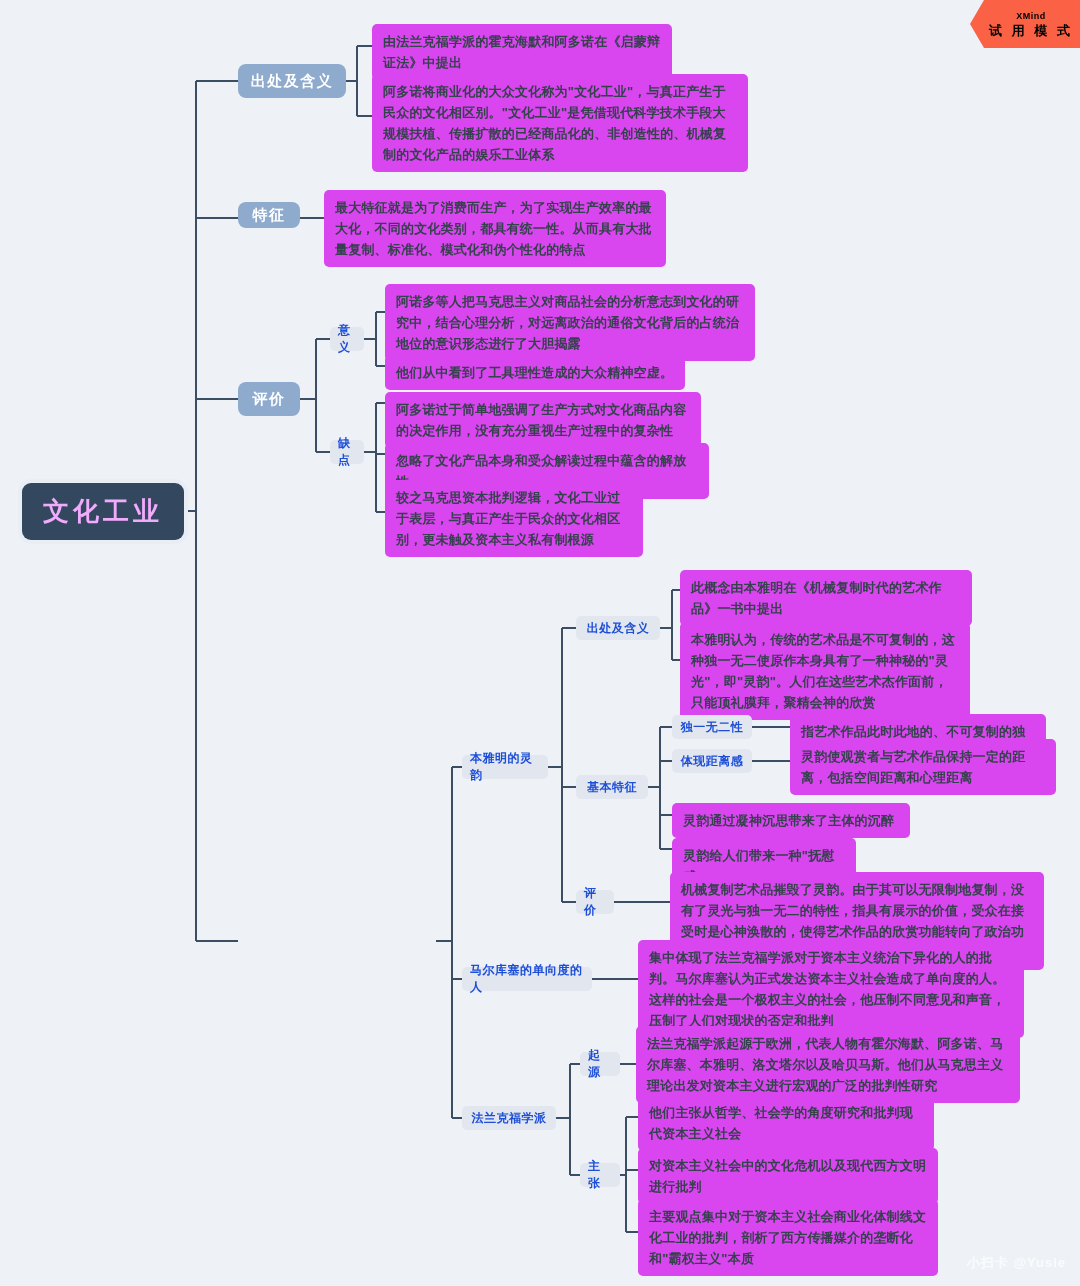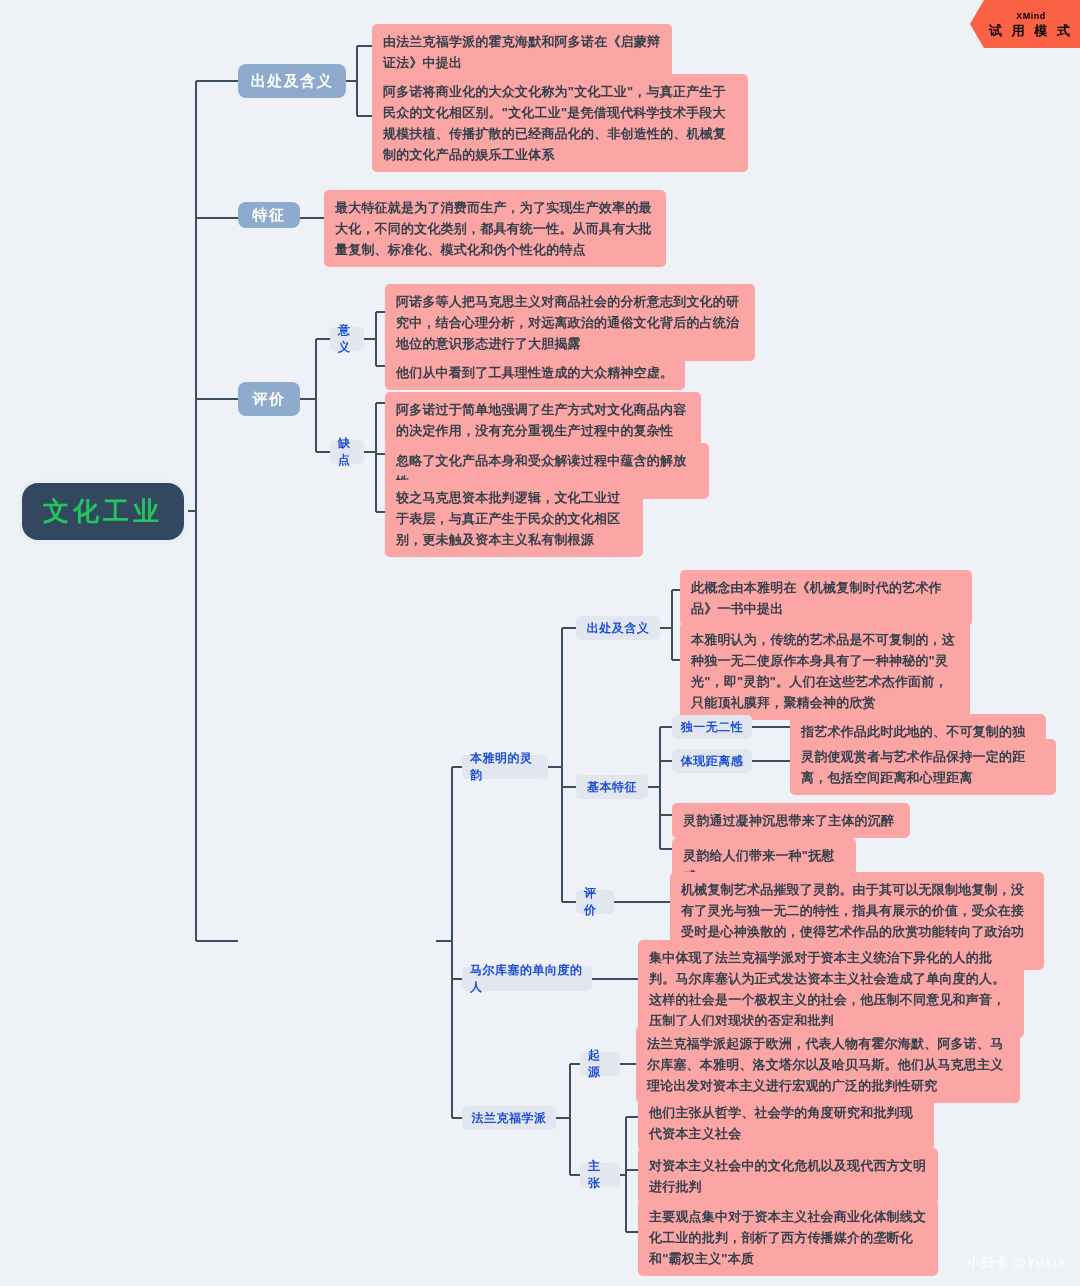--- a/index.html
+++ b/index.html
@@ -9,41 +9,41 @@
     font-family:"Liberation Sans","DejaVu Sans",sans-serif;
     position:relative;overflow:hidden;
   }
   #canvas{position:absolute;left:0;top:0;width:1080px;height:1286px;}
   svg.links{position:absolute;left:0;top:0;width:1080px;height:1286px;pointer-events:none;}
 
   .node{position:absolute;box-sizing:border-box;}
 
   
   .root{
-    background:#33475f;color:#22c55e;border-radius:16px;
+    background:#33475f;color:#f0abfc;border-radius:9px;
     font-size:26px;font-weight:700;letter-spacing:4px;
     display:flex;align-items:center;justify-content:center;
     box-shadow:0 0 0 4px #e9eef5;
   }
   
   .l2{
     background:#8eaacd;color:#ffffff;border-radius:8px;
     font-size:15px;font-weight:700;letter-spacing:1.5px;
     display:flex;align-items:center;justify-content:center;
   }
   
   .l3{
     background:#e2e7ef;color:#1d4ed8;border-radius:5px;
     font-size:12px;font-weight:700;letter-spacing:.5px;
     display:flex;align-items:center;justify-content:center;
     padding:4px 8px;
   }
   
   .leaf{
-    background:#fca5a5;color:#36414e;border-radius:5px;
+    background:#d946ef;color:#36414e;border-radius:5px;
     font-size:13px;line-height:21px;font-weight:600;
     padding:7px 11px;letter-spacing:.2px;
   }
 
   
   .xmind-badge{
     position:absolute;right:0;top:0;width:110px;height:48px;
     background:#fb6245;color:#000000;
     clip-path:polygon(14px 0,100% 0,100% 100%,14px 100%,0 50%);
     display:flex;flex-direction:column;align-items:center;justify-content:center;

